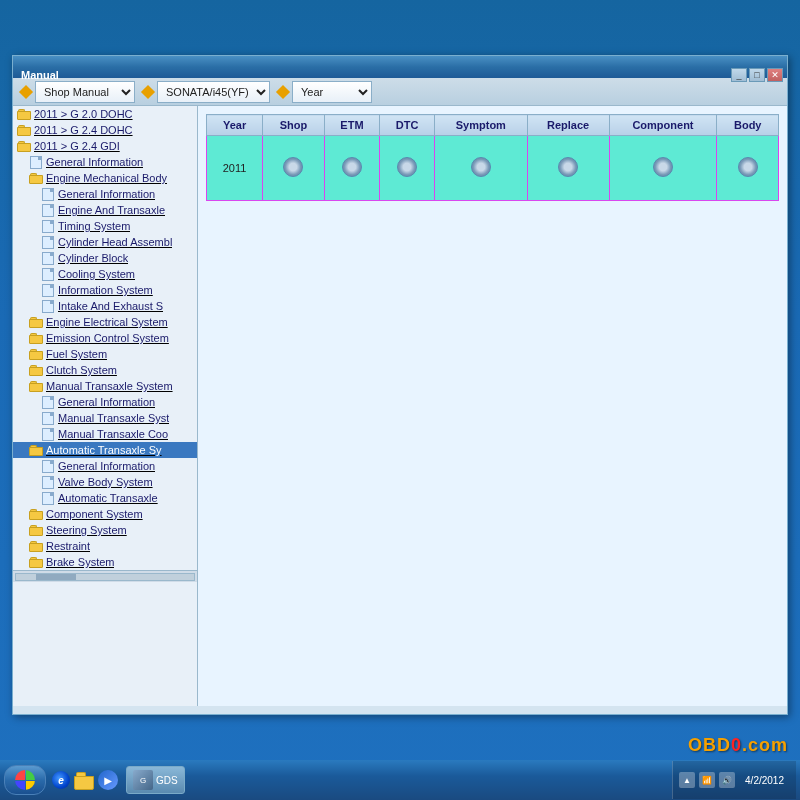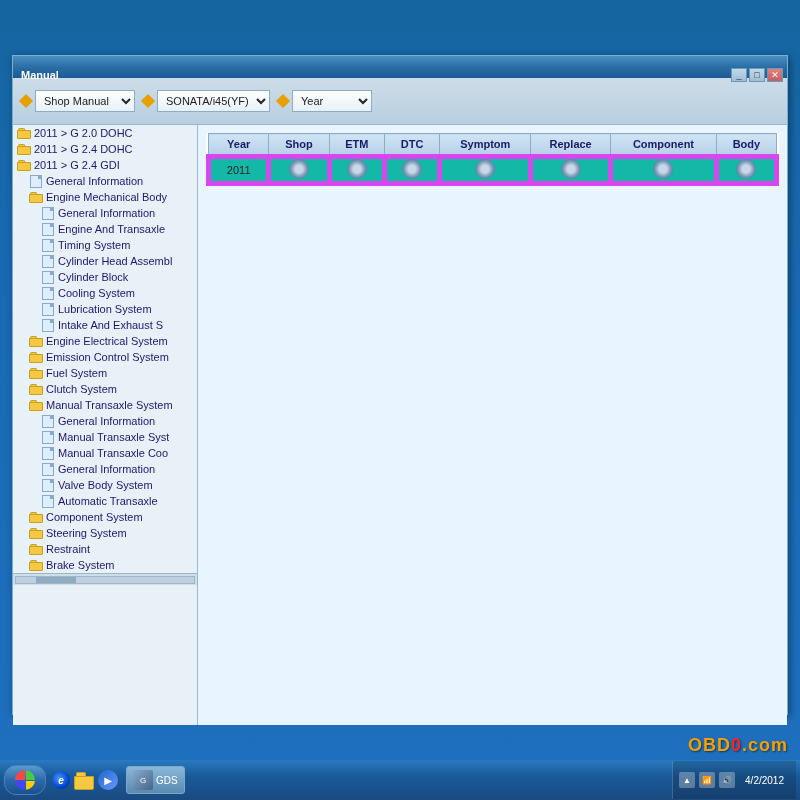--- a/index.html
+++ b/index.html
@@ -76,21 +76,21 @@
       color: #333;
       cursor: pointer;
     }
     .title-bar-btn.close {
       background: linear-gradient(180deg, #e08080 0%, #c06060 100%);
       color: white;
     }
 
     
     .toolbar {
-      height: 47px;
+      height: 28px;
       background: linear-gradient(180deg, #cddde8 0%, #b8cfe0 100%);
       border-bottom: 1px solid #9ab8cc;
       display: flex;
       align-items: center;
       padding: 0 8px;
       gap: 8px;
     }
     .toolbar-group {
       display: flex;
       align-items: center;
@@ -121,20 +121,21 @@
     }
 
     
     .tree-panel {
       width: 185px;
       background: #e8f0f8;
       border-right: 1px solid #9ab8cc;
       overflow-y: auto;
       overflow-x: hidden;
       flex-shrink: 0;
+      text-decoration: underline;
     }
     .tree-panel::-webkit-scrollbar {
       width: 12px;
     }
     .tree-panel::-webkit-scrollbar-track {
       background: #d0e0ec;
     }
     .tree-panel::-webkit-scrollbar-thumb {
       background: #8aaec8;
       border: 1px solid #6a8eb0;
@@ -238,26 +239,26 @@
     .data-table th {
       background: linear-gradient(180deg, #d0e4f4 0%, #b8d0e8 100%);
       border: 1px solid #8aaec8;
       padding: 4px 8px;
       text-align: center;
       font-weight: bold;
       color: #1a1a6a;
       font-size: 11px;
     }
     .data-table td {
-      border: 5px solid #d946ef;
-      padding: 0 8px;
+      border: 1px solid #d946ef;
+      padding: 21px 8px;
       text-align: center;
       font-size: 11px;
       color: #222;
-      background: #14b8a6;
+      background: #5eead4;
     }
 
     
     .table-disc {
       width: 20px;
       height: 20px;
       background: radial-gradient(circle, #c8d8e8 30%, #7a9ab8 60%, #5a7a98 100%);
       border-radius: 50%;
       display: inline-block;
       border: 1px solid #5a8ab0;
@@ -555,21 +556,21 @@
             <div class="tree-item level-2">
               <span class="tree-icon">
                 <div class="doc-icon"></div>
               </span>
               <span class="tree-label">Cooling System</span>
             </div>
             <div class="tree-item level-2">
               <span class="tree-icon">
                 <div class="doc-icon"></div>
               </span>
-              <span class="tree-label">Lubrication System</span>
+              <span class="tree-label">Information System</span>
             </div>
             <div class="tree-item level-2">
               <span class="tree-icon">
                 <div class="doc-icon"></div>
               </span>
               <span class="tree-label">Intake And Exhaust S</span>
             </div>
             <div class="tree-item level-1">
               <span class="tree-icon">
                 <div class="folder-icon">
@@ -625,20 +626,29 @@
               <span class="tree-icon">
                 <div class="doc-icon"></div>
               </span>
               <span class="tree-label">Manual Transaxle Syst</span>
             </div>
             <div class="tree-item level-2">
               <span class="tree-icon">
                 <div class="doc-icon"></div>
               </span>
               <span class="tree-label">Manual Transaxle Coo</span>
+            </div>
+            <div class="tree-item level-1 selected">
+              <span class="tree-icon">
+                <div class="folder-icon">
+                  <div class="folder-tab"></div>
+                  <div class="folder-body"></div>
+                </div>
+              </span>
+              <span class="tree-label">Automatic Transaxle Sy</span>
             </div>
             <div class="tree-item level-2">
               <span class="tree-icon">
                 <div class="doc-icon"></div>
               </span>
               <span class="tree-label">General Information</span>
             </div>
             <div class="tree-item level-2">
               <span class="tree-icon">
                 <div class="doc-icon"></div>

